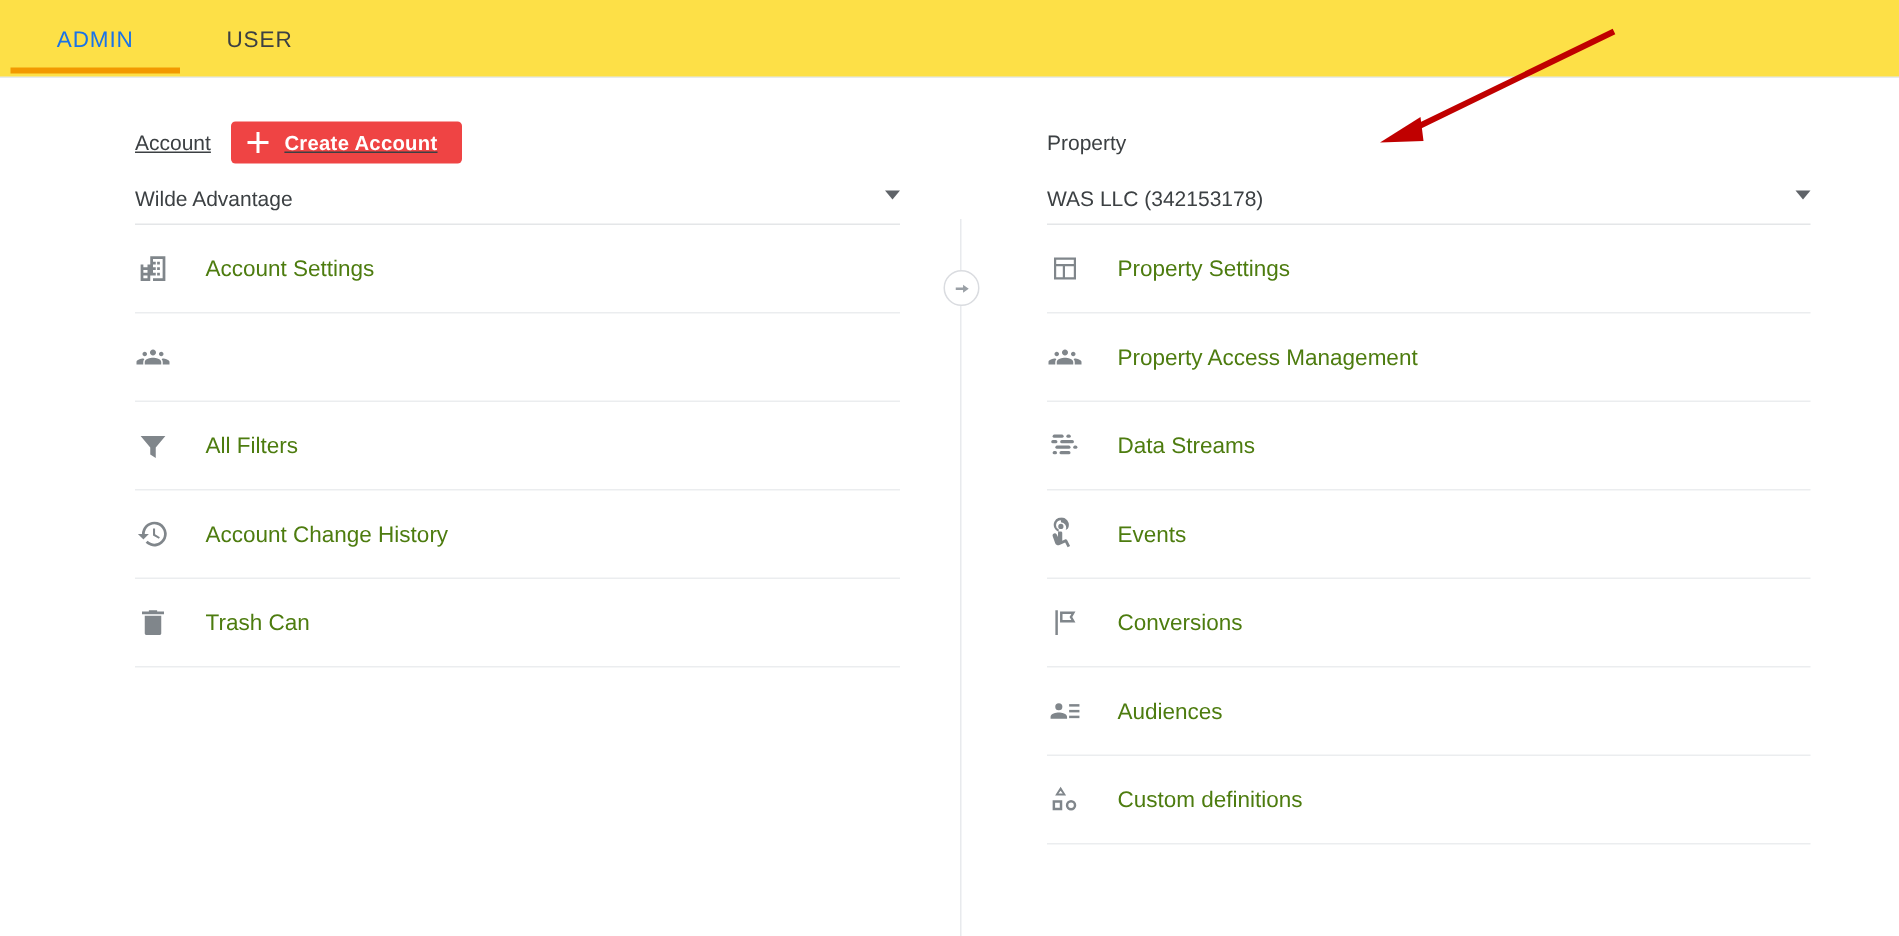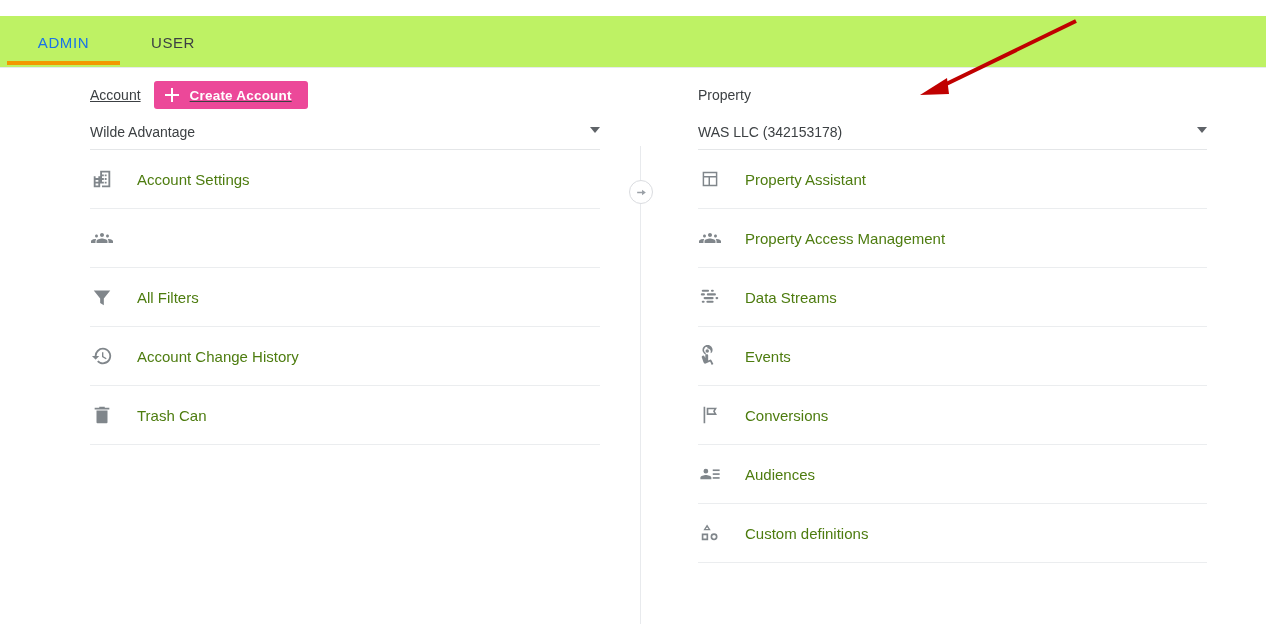--- a/index.html
+++ b/index.html
@@ -12,24 +12,24 @@
     background: #ffffff;
     font-family: "Liberation Sans", sans-serif;
     color: #3c4043;
     overflow: hidden;
     position: relative;
   }
 
   
   .tabbar {
     position: absolute;
-    left: 0; top: 16px;
+    left: 0; top: 0;
     width: 1266px;
     height: 52px;
-    background: #bef264;
+    background: #fde047;
     border-bottom: 1px solid #e6eaed;
     box-sizing: border-box;
   }
   .tab {
     position: absolute;
     top: 0;
     height: 52px;
     display: flex;
     align-items: center;
     justify-content: center;
@@ -79,21 +79,21 @@
     color: #3c4043;
     margin-right: 13px;
     white-space: nowrap;
   }
 
   .create-btn {
     display: inline-flex;
     align-items: center;
     height: 28px;
     padding: 0 16px 0 11px;
-    background: #ec4899;
+    background: #ef4444;
     border: none;
     border-radius: 3px;
     color: #ffffff;
     font-family: "Liberation Sans", sans-serif;
     font-size: 13.5px;
     font-weight: bold;
     letter-spacing: 0.2px;
     cursor: pointer;
     white-space: nowrap;
   }
@@ -291,21 +291,21 @@
       <span class="caret"></span>
     </div>
 
     <ul class="menu">
       <li class="menu-item">
         <span class="menu-icon">
           <svg width="22" height="22" viewBox="0 0 24 24">
               <path d="M4 4h16v16H4V4zm1.6 1.6v3.2h12.8V5.6H5.6zm0 4.8v8h4.8v-8H5.6zm6.4 0v8h6.4v-8H12z"></path>
             </svg>
         </span>
-        <span class="menu-label">Property Assistant</span>
+        <span class="menu-label">Property Settings</span>
       </li>
       <li class="menu-item">
         <span class="menu-icon">
           <svg width="24" height="24" viewBox="0 0 24 24">
               <path d="M12 11c1.1 0 2-.9 2-2s-.9-2-2-2-2 .9-2 2 .9 2 2 2zm-5.5.5c.83 0 1.5-.67 1.5-1.5s-.67-1.5-1.5-1.5S5 9.17 5 10s.67 1.5 1.5 1.5zm11 0c.83 0 1.5-.67 1.5-1.5s-.67-1.5-1.5-1.5-1.5.67-1.5 1.5.67 1.5 1.5 1.5zM12 12.5c-1.84 0-5.5.92-5.5 2.75V17h11v-1.75c0-1.83-3.66-2.75-5.5-2.75zm-6.5.5C3.9 13 1 13.84 1 15.25V17h4.5v-1.75c0-.73.28-1.34.73-1.82-.24-.03-.47-.43-.73-.43zm13 0c-.26 0-.49.4-.73.43.45.48.73 1.09.73 1.82V17H23v-1.75C23 13.84 20.1 13 18.5 13z"></path>
             </svg>
         </span>
         <span class="menu-label">Property Access Management</span>
       </li>
       <li class="menu-item">

